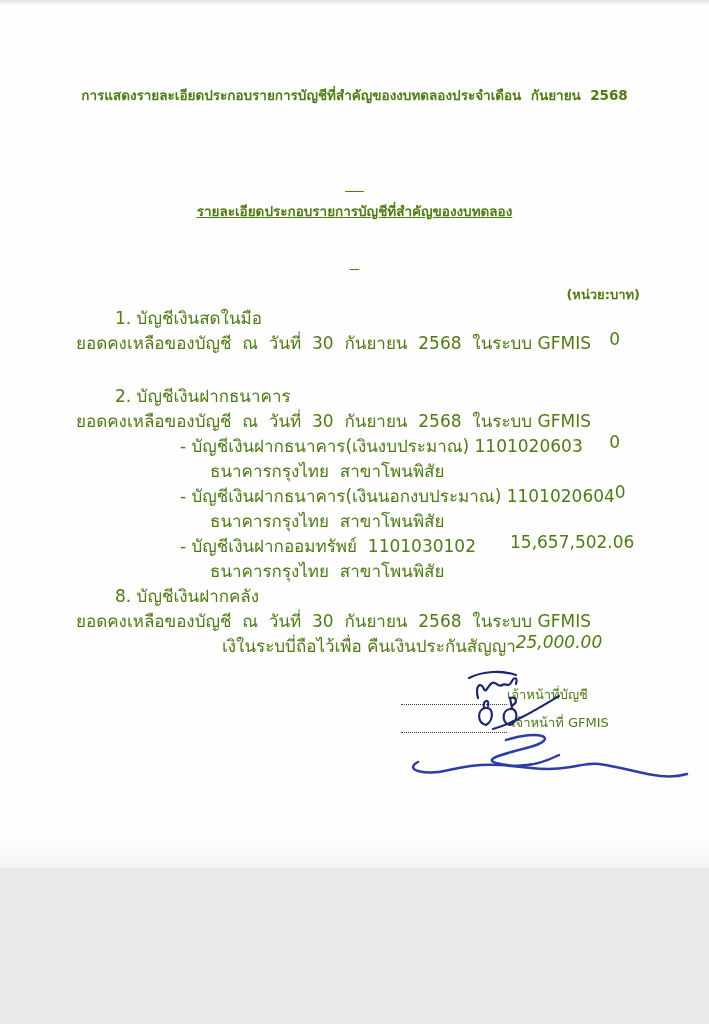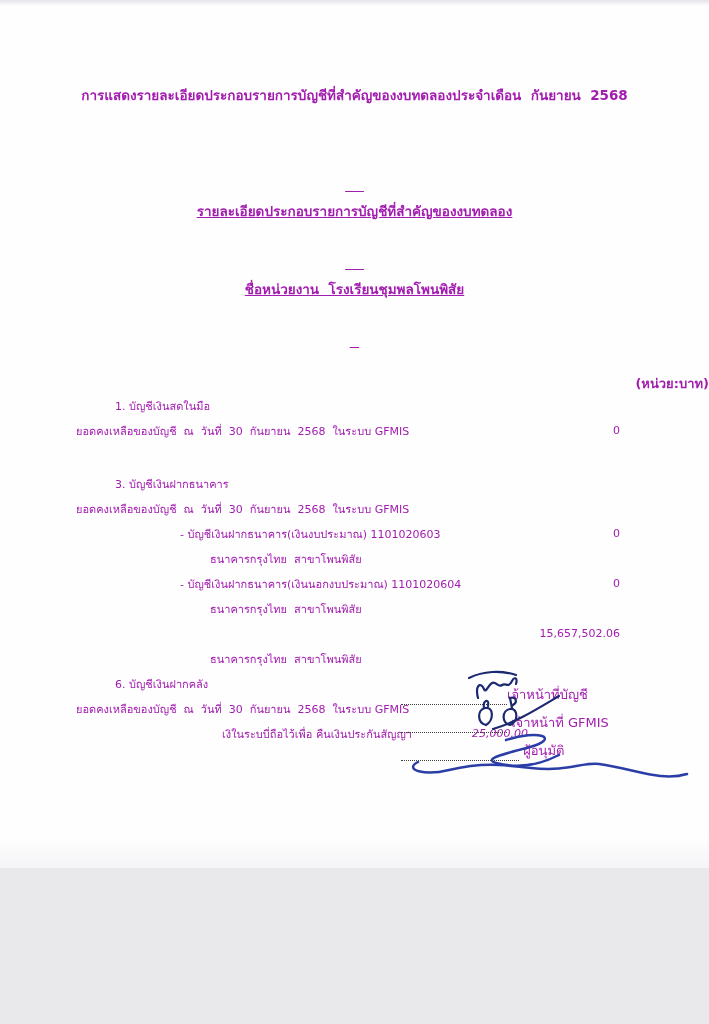--- a/index.html
+++ b/index.html
@@ -6,21 +6,21 @@
   body{
     width:709px;height:1024px;
     background:#e9e9ec;
     font-family:"DejaVu Sans", sans-serif;
     overflow:hidden;
   }
   .paper{
     position:relative;
     width:709px;height:868px;
     background:#fefefe;
-    color:#a21caf;
+    color:#4d7c0f;
     overflow:hidden;
   }
   .paper::before{ 
     content:"";position:absolute;left:0;top:0;width:100%;height:6px;
     background:linear-gradient(to bottom, rgba(186,176,196,.35), rgba(255,255,255,0));
     pointer-events:none;
   }
   .paper::after{ 
     content:"";position:absolute;left:0;bottom:0;width:100%;height:30px;
     background:linear-gradient(to top, rgba(205,198,210,.18), rgba(255,255,255,0));
@@ -35,30 +35,31 @@
   .hdr{
     margin-top:40px;
     text-align:center;
     font-size:13.5px;font-weight:600;
     line-height:26px;
     white-space:pre;
     text-decoration:underline;
   }
   .hdr div{white-space:pre;}
   .unit-note{
-    margin-top:19px;
+    margin-top:8px;
     height:18px;
     text-align:right;
+    padding-right:69px;
     font-size:13px;font-weight:600;
     white-space:pre;
   }
   .row{
-    display:flex;align-items:center;
+    display:flex;
     height:25px;
-    font-size:11px;
+    font-size:17px;
     white-space:pre;
   }
   .row .lbl{white-space:pre;}
   .row .amt{
     margin-left:auto;
     width:110px;text-align:right;
     margin-right:89px;
     white-space:pre;
   }
   .row .amt-mid{
@@ -98,81 +99,78 @@
 </style>
 </head>
 <body>
 
 <div class="paper">
 
   <div class="doc-title">การแสดงรายละเอียดประกอบรายการบัญชีที่สำคัญของงบทดลองประจำเดือน  กันยายน  2568</div>
 
   <div class="hdr">
     <div>รายละเอียดประกอบรายการบัญชีที่สำคัญของงบทดลอง</div>
-    <div>ชื่อหน่วยงาน  โรงเรียนชุมพลโพนพิสัย</div>
   </div>
 
   <div class="unit-note">(หน่วย:บาท)</div>
 
   <div class="row mt-first">
     <span class="lbl ind-sec">1. บัญชีเงินสดในมือ</span>
   </div>
   <div class="row">
     <span class="lbl ind-sub">ยอดคงเหลือของบัญชี  ณ  วันที่  30  กันยายน  2568  ในระบบ GFMIS</span>
     <span class="amt">0</span>
   </div>
 
   <div class="row mt-sec">
-    <span class="lbl ind-sec">3. บัญชีเงินฝากธนาคาร</span>
+    <span class="lbl ind-sec">2. บัญชีเงินฝากธนาคาร</span>
   </div>
   <div class="row">
     <span class="lbl ind-sub">ยอดคงเหลือของบัญชี  ณ  วันที่  30  กันยายน  2568  ในระบบ GFMIS</span>
   </div>
   <div class="row">
     <span class="lbl ind-dash">- บัญชีเงินฝากธนาคาร(เงินงบประมาณ) 1101020603</span>
     <span class="amt">0</span>
   </div>
   <div class="row">
     <span class="lbl ind-bank">ธนาคารกรุงไทย  สาขาโพนพิสัย</span>
   </div>
   <div class="row">
     <span class="lbl ind-dash">- บัญชีเงินฝากธนาคาร(เงินนอกงบประมาณ) 1101020604</span>
     <span class="amt">0</span>
   </div>
   <div class="row">
     <span class="lbl ind-bank">ธนาคารกรุงไทย  สาขาโพนพิสัย</span>
   </div>
   <div class="row">
+    <span class="lbl ind-dash">- บัญชีเงินฝากออมทรัพย์  1101030102</span>
     <span class="amt">15,657,502.06</span>
   </div>
   <div class="row">
     <span class="lbl ind-bank">ธนาคารกรุงไทย  สาขาโพนพิสัย</span>
   </div>
 
   <div class="row">
-    <span class="lbl ind-sec">6. บัญชีเงินฝากคลัง</span>
+    <span class="lbl ind-sec">8. บัญชีเงินฝากคลัง</span>
   </div>
   <div class="row">
     <span class="lbl ind-sub">ยอดคงเหลือของบัญชี  ณ  วันที่  30  กันยายน  2568  ในระบบ GFMIS</span>
   </div>
   <div class="row">
     <span class="lbl ind-dep">เงิในระบบี่ถือไว้เพื่อ คืนเงินประกันสัญญา</span>
     <span class="amt-mid">25,000.00</span>
   </div>
 
   <div class="sig-block">
 
     <div class="sig-row">
       <span class="dots"></span><span>เจ้าหน้าที่บัญชี</span>
     </div>
     <div class="sig-row">
       <span class="dots"></span><span> เจ้าหน้าที่ GFMIS</span>
-    </div>
-    <div class="sig-row">
-      <span class="dots" style="width:118px"></span><span> ผู้อนุมัติ</span>
     </div>
 
     <svg id="sig1" class="sig-svg" width="70" height="42" viewBox="0 0 70 42">
       <g fill="none" stroke="#1c2970" stroke-width="2.2" stroke-linecap="round">
         <path d="M6,11 C20,4 38,3 53,8"></path>
         <path d="M15,31 C12,19 17,14 21,22 C23,27 25,18 29,16 C33,14 35,21 39,18 C43,15 45,22 49,14 C51,10 55,10 53,17"></path>
       </g>
     </svg>
 
     <svg id="sig2" class="sig-svg" width="90" height="44" viewBox="0 0 90 44">

